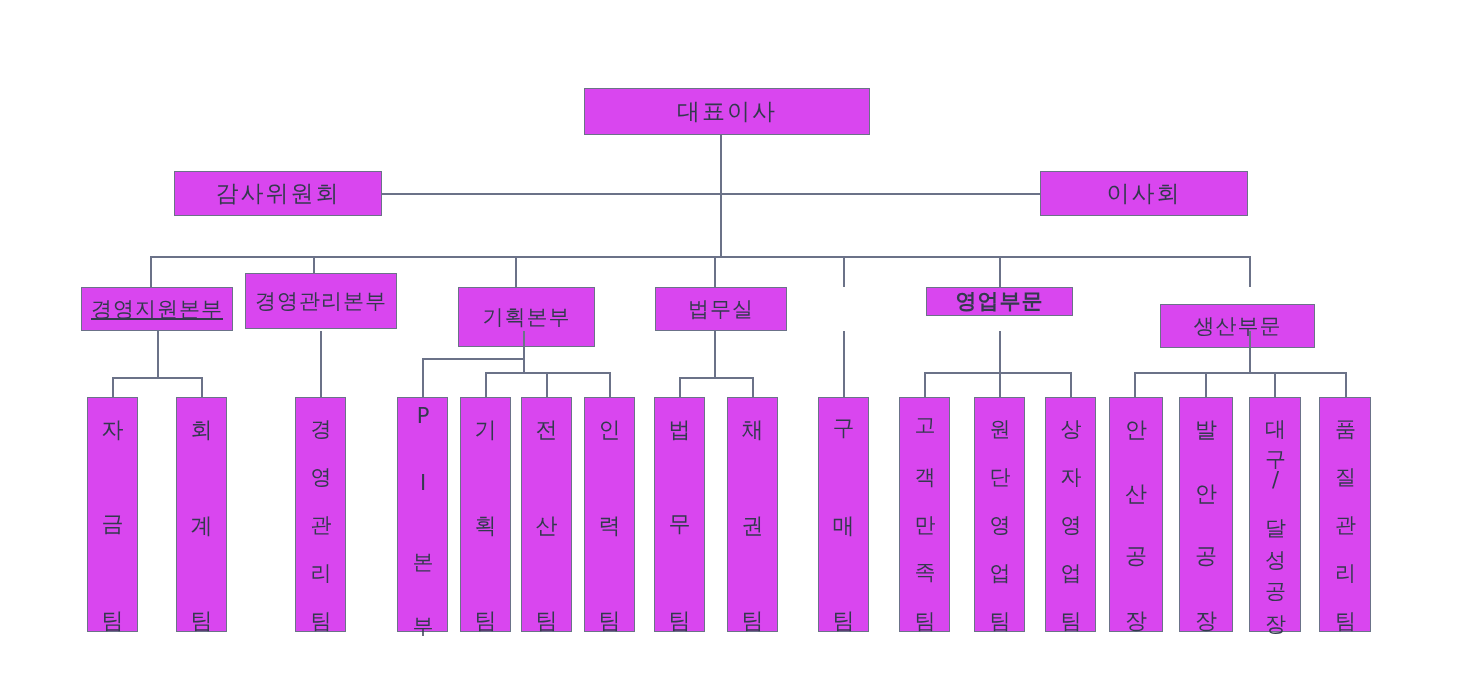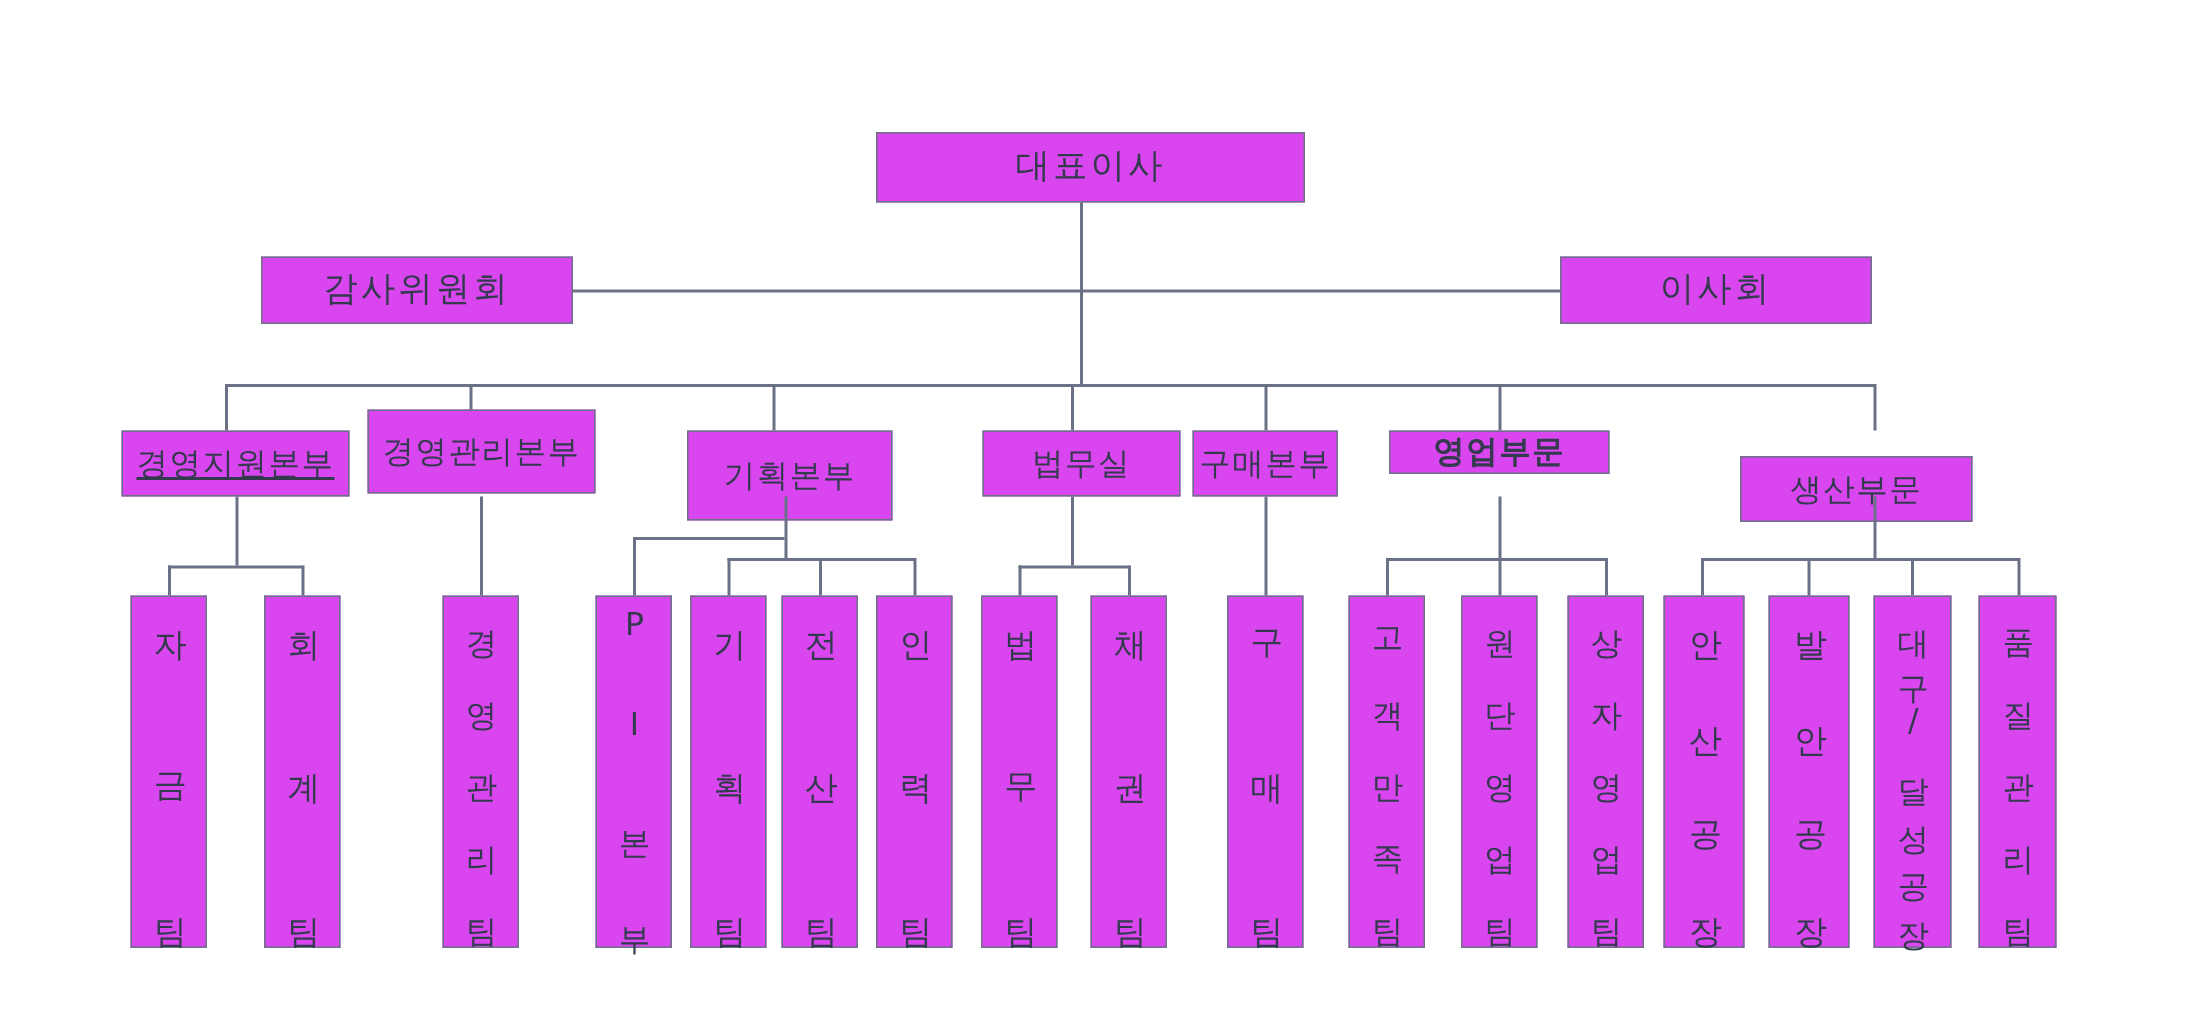--- a/index.html
+++ b/index.html
@@ -95,23 +95,20 @@
   </div>
 
   <div class="box hbox small" style="left:447px;top:287px;width:137px;height:60px;margin-left:11px;">
     <span class="lbl">기획본부</span>
   </div>
 
   <div class="box hbox small" style="left:655px;top:287px;width:132px;height:44px;">
     <span class="lbl">법무실</span>
   </div>
 
-  <div class="box hbox small" style="left:795px;top:287px;width:97px;height:44px;">
-    <span class="lbl">구매본부</span>
-  </div>
 
   <div class="box hbox small" style="left:926px;top:287px;width:147px;height:29px;font-weight:bold;">
     <span class="lbl">영업부문</span>
   </div>
 
   <div class="box hbox small" style="left:1160px;top:287px;width:155px;height:44px;margin-top:17px;">
     <span class="lbl">생산부문</span>
   </div>
 
   <div class="ln vl" style="left:157px;top:331px;height:46px;"></div>

